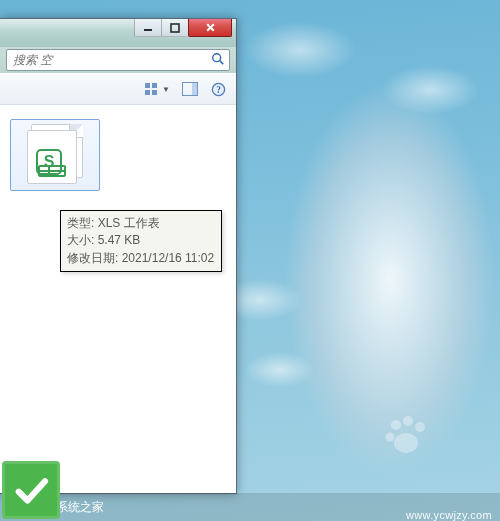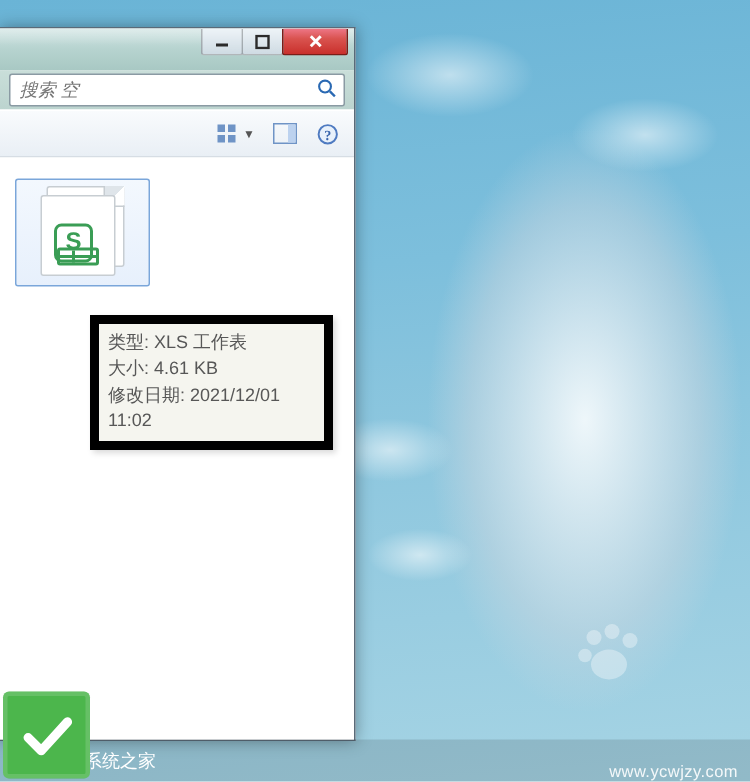--- a/index.html
+++ b/index.html
@@ -139,21 +139,21 @@
       linear-gradient(#3a9d55,#3a9d55) left 8px top 0 /2px 100% no-repeat,
       linear-gradient(#3a9d55,#3a9d55) 0 50% /100% 2px no-repeat;
   }
   .file-label { font-size:12px; color:#000; text-align:center; line-height:1.2; white-space:nowrap;}
 
   .tooltip {
     position:absolute;
     left: 60px; top: 105px;
     width: 162px;
     background: #f5f5ef;
-    border: 6px solid #000000;
+    border: 1px solid #000000;
     padding: 4px 6px;
     font-size: 12px; color:#575757;
     line-height: 1.45;
     box-shadow: 2px 2px 4px rgba(0,0,0,0.15);
   }
   .tooltip .row span.k::after { content: ": "; }
 
   
   .green-check {
     position:absolute; left:2px; bottom:2px;
@@ -274,22 +274,22 @@
           </div>
         <div class="sheet front">
           <div class="badge-s">S</div>
           <div class="grid-mark"></div>
         </div>
       </div>
     </div>
 
     <div class="tooltip">
       <div class="row"><span class="k">类型</span><span>XLS 工作表</span></div>
-      <div class="row"><span class="k">大小</span><span>4.61 KB</span></div>
-      <div class="row"><span class="k">修改日期</span><span>2021/12/01 11:02</span></div>
+      <div class="row"><span class="k">大小</span><span>5.47 KB</span></div>
+      <div class="row"><span class="k">修改日期</span><span>2021/12/16 11:02</span></div>
     </div>
 
   </div>
 </div>
 
 <div class="green-check">
   <svg width="42" height="42" viewBox="0 0 48 48">
       <path d="M10 26 L20 36 L40 14"></path>
     </svg>
 </div>

